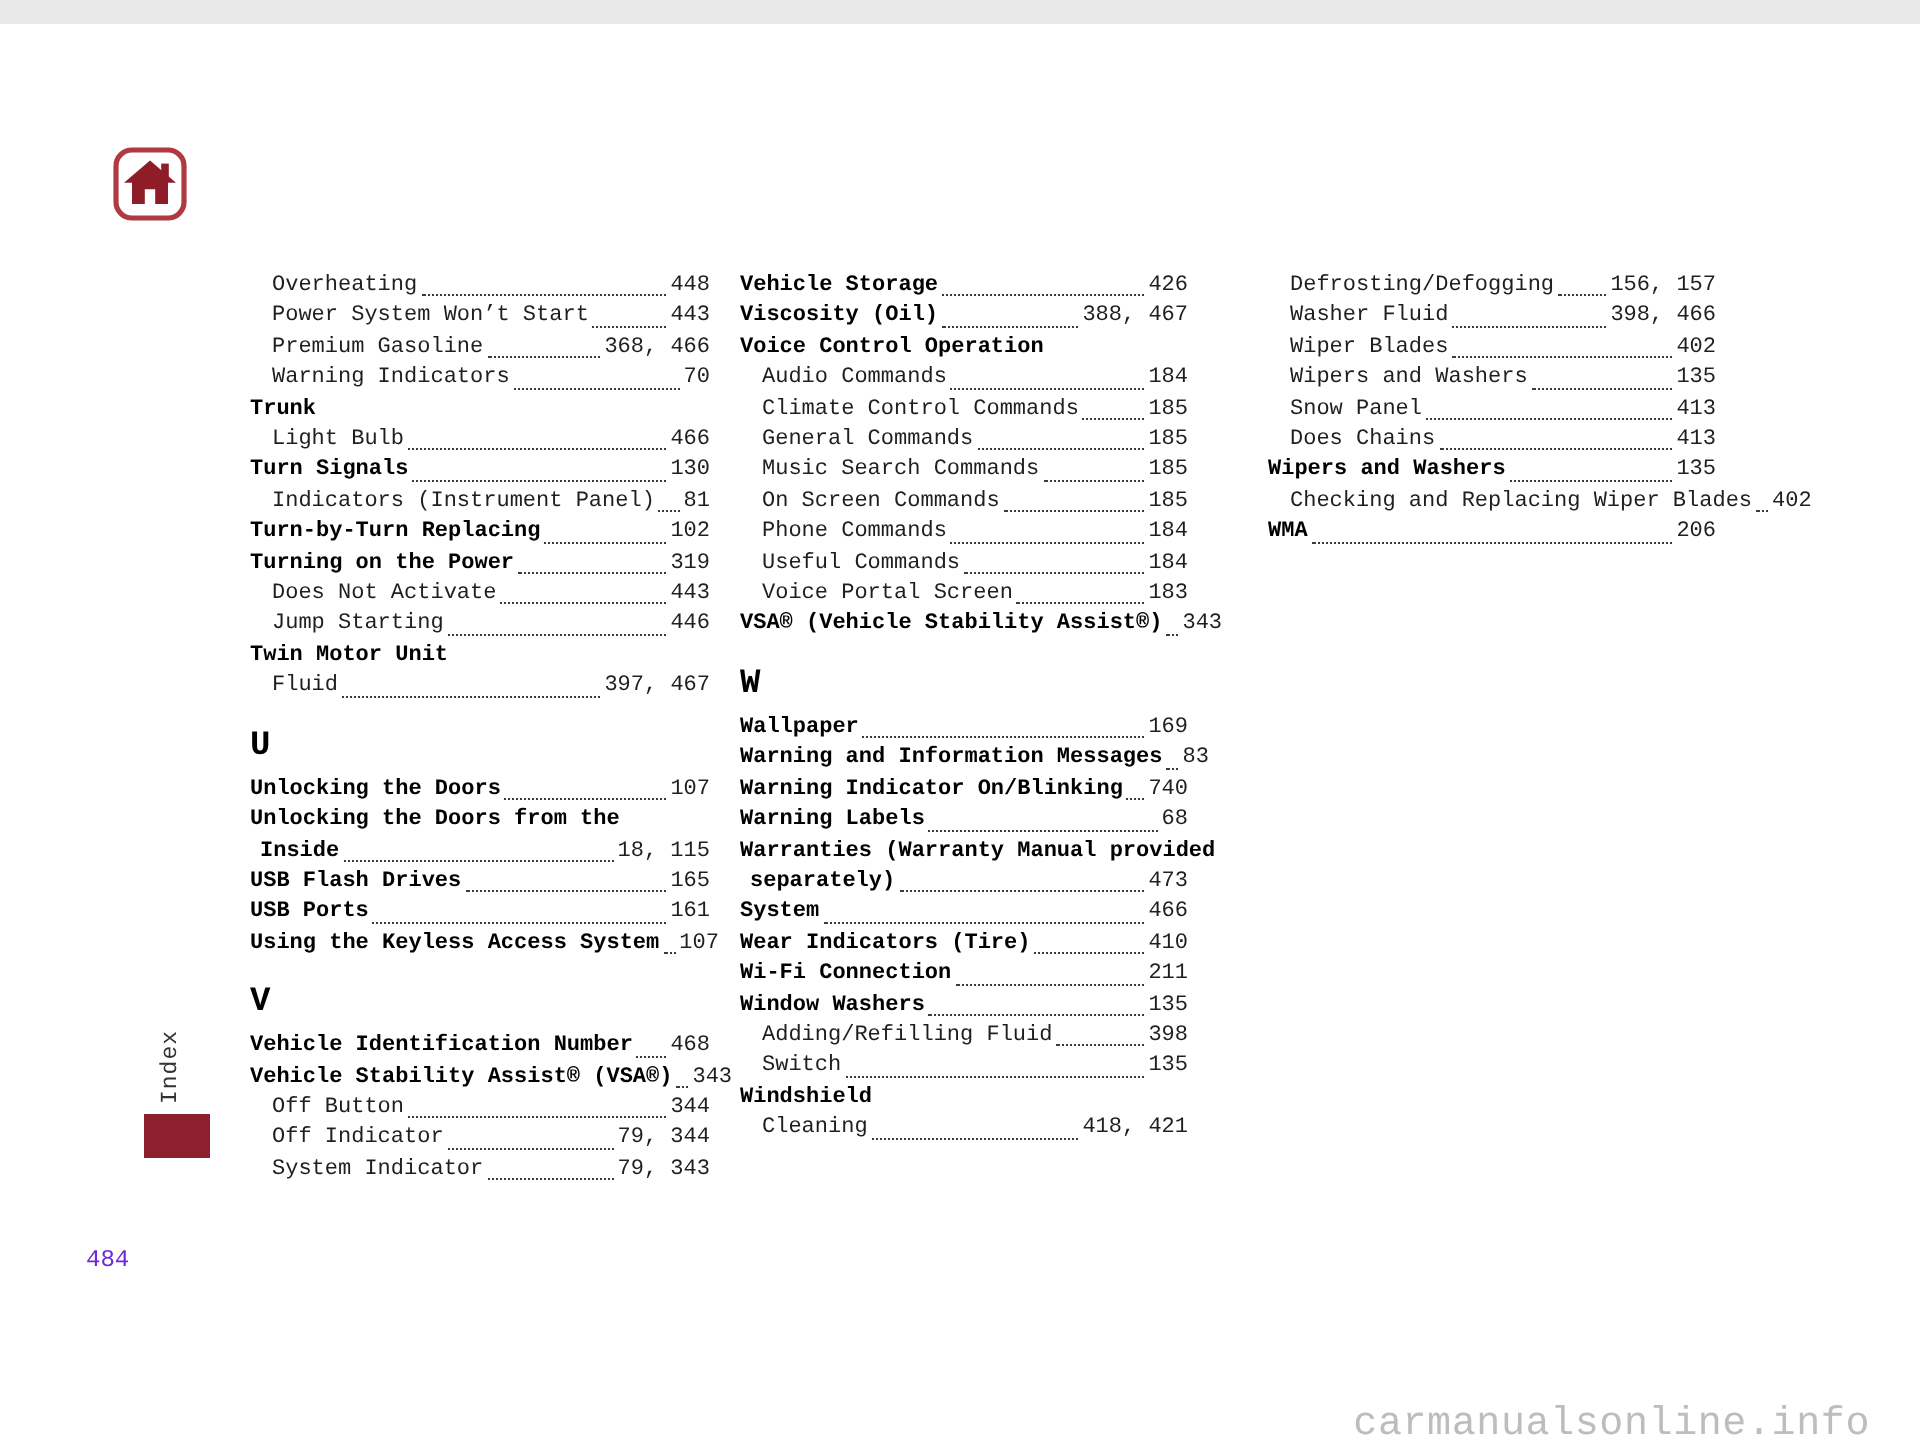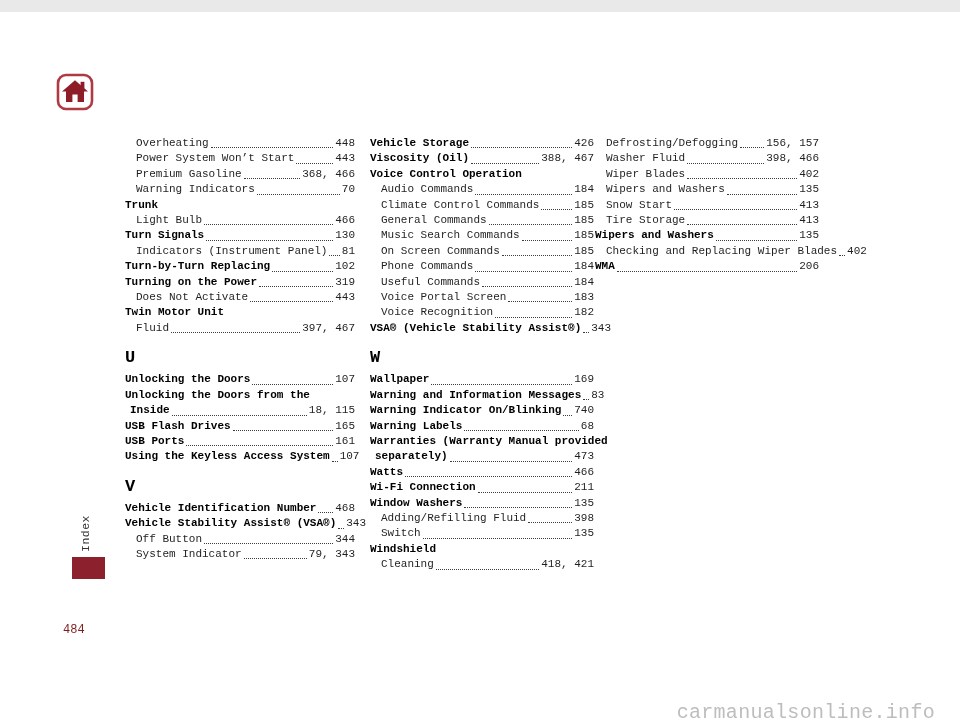--- a/index.html
+++ b/index.html
@@ -8,21 +8,21 @@
     width:960px; height:722px;
     background:#ffffff;
     font-family:Liberation Mono, monospace;
     overflow:hidden;
     margin:12px auto;
   }
   .home-icon-wrap { position:absolute; left:56px; top:61px; width:38px; height:38px; cursor:pointer; }
   .col { position:absolute; top:124px; }
   .col-1 { left:125px; width:230px; }
   .col-2 { left:370px; width:224px; }
-  .col-3 { left:595px; width:224px; }
+  .col-3 { left:634px; width:224px; }
   .entry {
     display:flex;
     font-size:11px;
     line-height:15.4px;
     color:#1f1f1f;
   }
   .entry .lbl { white-space:nowrap; }
   .bold-entry .lbl { font-weight:bold; color:#000; }
   .head-entry { font-weight:bold; color:#000; }
   .sub-entry { padding-left:11px; }
@@ -57,23 +57,23 @@
     white-space:nowrap;
   }
   .index-tab {
     position:absolute;
     left:72px; top:545px;
     width:33px; height:22px;
     background:#8c202c;
   }
   .page-number {
     position:absolute;
-    left:63px; top:611px;
+    left:43px; top:611px;
     font-size:12px;
-    color:#7f1d1d;
+    color:#6d28d9;
   }
   .watermark {
     position:absolute;
     right:25px; bottom:10px;
     font-size:20px;
     color:#bdbdbd;
     letter-spacing:0.3px;
   }
 </style>
 </head>
@@ -136,20 +136,25 @@
       <div class="entry bold-entry">
         <span class="lbl">Turning on the Power</span>
         <span class="dots"></span>
         <span class="pg">319</span>
       </div>
       <div class="entry sub-entry">
         <span class="lbl">Does Not Activate</span>
         <span class="dots"></span>
         <span class="pg">443</span>
       </div>
+      <div class="entry sub-entry">
+        <span class="lbl">Jump Starting</span>
+        <span class="dots"></span>
+        <span class="pg">446</span>
+      </div>
       <div class="entry head-entry">
         <span class="lbl">Twin Motor Unit</span>
       </div>
       <div class="entry sub-entry">
         <span class="lbl">Fluid</span>
         <span class="dots"></span>
         <span class="pg">397, 467</span>
       </div>
       <div class="letter">U</div>
       <div class="entry bold-entry">
@@ -190,20 +195,25 @@
         <span class="lbl">Vehicle Stability Assist® (VSA®)</span>
         <span class="dots"></span>
         <span class="pg">343</span>
       </div>
       <div class="entry sub-entry">
         <span class="lbl">Off Button</span>
         <span class="dots"></span>
         <span class="pg">344</span>
       </div>
       <div class="entry sub-entry">
+        <span class="lbl">Off Indicator</span>
+        <span class="dots"></span>
+        <span class="pg">79, 344</span>
+      </div>
+      <div class="entry sub-entry">
         <span class="lbl">System Indicator</span>
         <span class="dots"></span>
         <span class="pg">79, 343</span>
       </div>
     </div>
   <div class="col col-2">
       <div class="entry bold-entry">
         <span class="lbl">Vehicle Storage</span>
         <span class="dots"></span>
         <span class="pg">426</span>
@@ -249,25 +259,20 @@
       <div class="entry sub-entry">
         <span class="lbl">Useful Commands</span>
         <span class="dots"></span>
         <span class="pg">184</span>
       </div>
       <div class="entry sub-entry">
         <span class="lbl">Voice Portal Screen</span>
         <span class="dots"></span>
         <span class="pg">183</span>
       </div>
-      <div class="entry sub-entry">
-        <span class="lbl">Voice Recognition</span>
-        <span class="dots"></span>
-        <span class="pg">182</span>
-      </div>
       <div class="entry bold-entry">
         <span class="lbl">VSA® (Vehicle Stability Assist®)</span>
         <span class="dots"></span>
         <span class="pg">343</span>
       </div>
       <div class="letter">W</div>
       <div class="entry bold-entry">
         <span class="lbl">Wallpaper</span>
         <span class="dots"></span>
         <span class="pg">169</span>
@@ -289,23 +294,28 @@
       </div>
       <div class="entry bold-entry wrap1">
         <span class="lbl">Warranties (Warranty Manual provided</span>
       </div>
       <div class="entry bold-entry wrap2">
         <span class="lbl">separately)</span>
         <span class="dots"></span>
         <span class="pg">473</span>
       </div>
       <div class="entry bold-entry">
-        <span class="lbl">Watts</span>
+        <span class="lbl">System</span>
         <span class="dots"></span>
         <span class="pg">466</span>
+      </div>
+      <div class="entry bold-entry">
+        <span class="lbl">Wear Indicators (Tire)</span>
+        <span class="dots"></span>
+        <span class="pg">410</span>
       </div>
       <div class="entry bold-entry">
         <span class="lbl">Wi-Fi Connection</span>
         <span class="dots"></span>
         <span class="pg">211</span>
       </div>
       <div class="entry bold-entry">
         <span class="lbl">Window Washers</span>
         <span class="dots"></span>
         <span class="pg">135</span>
@@ -344,26 +354,26 @@
         <span class="lbl">Wiper Blades</span>
         <span class="dots"></span>
         <span class="pg">402</span>
       </div>
       <div class="entry sub-entry">
         <span class="lbl">Wipers and Washers</span>
         <span class="dots"></span>
         <span class="pg">135</span>
       </div>
       <div class="entry sub-entry">
-        <span class="lbl">Snow Start</span>
+        <span class="lbl">Snow Panel</span>
         <span class="dots"></span>
         <span class="pg">413</span>
       </div>
       <div class="entry sub-entry">
-        <span class="lbl">Tire Storage</span>
+        <span class="lbl">Does Chains</span>
         <span class="dots"></span>
         <span class="pg">413</span>
       </div>
       <div class="entry bold-entry">
         <span class="lbl">Wipers and Washers</span>
         <span class="dots"></span>
         <span class="pg">135</span>
       </div>
       <div class="entry sub-entry">
         <span class="lbl">Checking and Replacing Wiper Blades</span>

